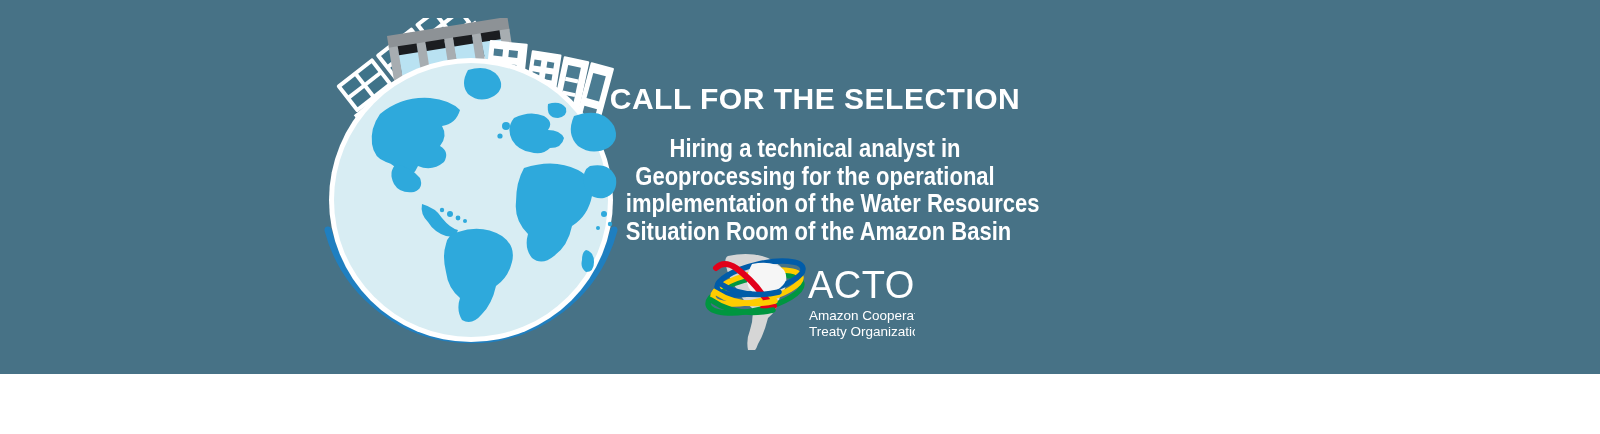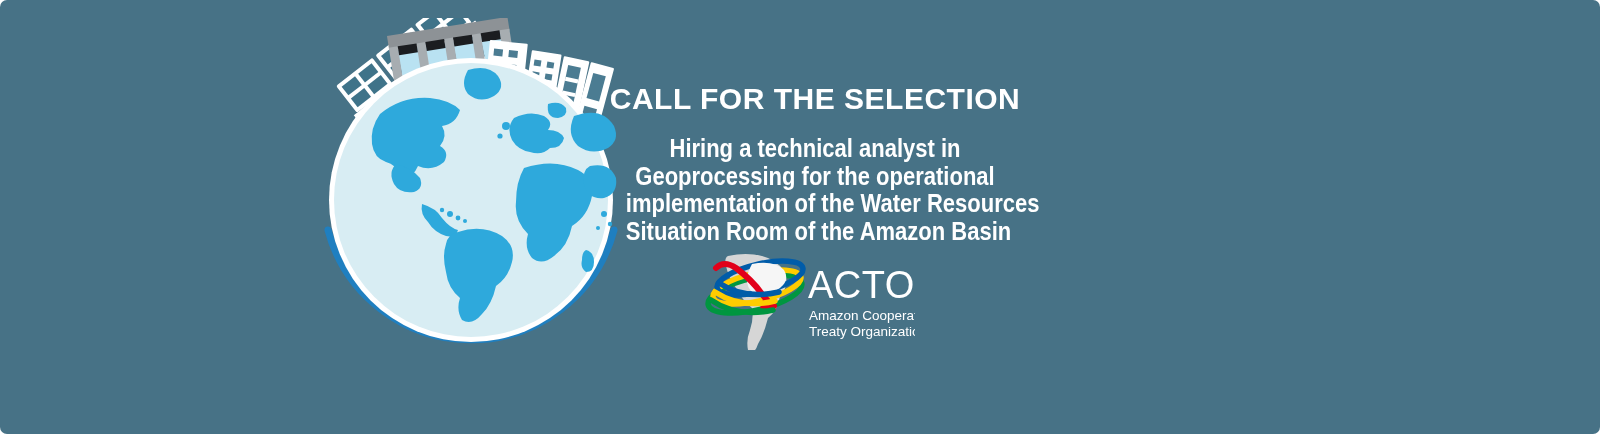--- a/index.html
+++ b/index.html
@@ -4,23 +4,22 @@
 <title>Call for the Selection Banner</title>
 <style>
   * { margin:0; padding:0; box-sizing:border-box; }
   html, body {
     width:1600px; height:434px;
     overflow:hidden;
     font-family:"Liberation Sans", sans-serif;
   }
   #banner {
     position:relative;
-    width:1600px; height:434px;
+    width:1600px; height:374px;
     background:#477286;
-    border-radius:7px;
   }
 
   
   #globe-illustration {
     position:absolute;
     left:318px; top:18px;
     width:306px; height:345px;
   }
   #globe-illustration svg { display:block; width:306px; height:345px; }
 

